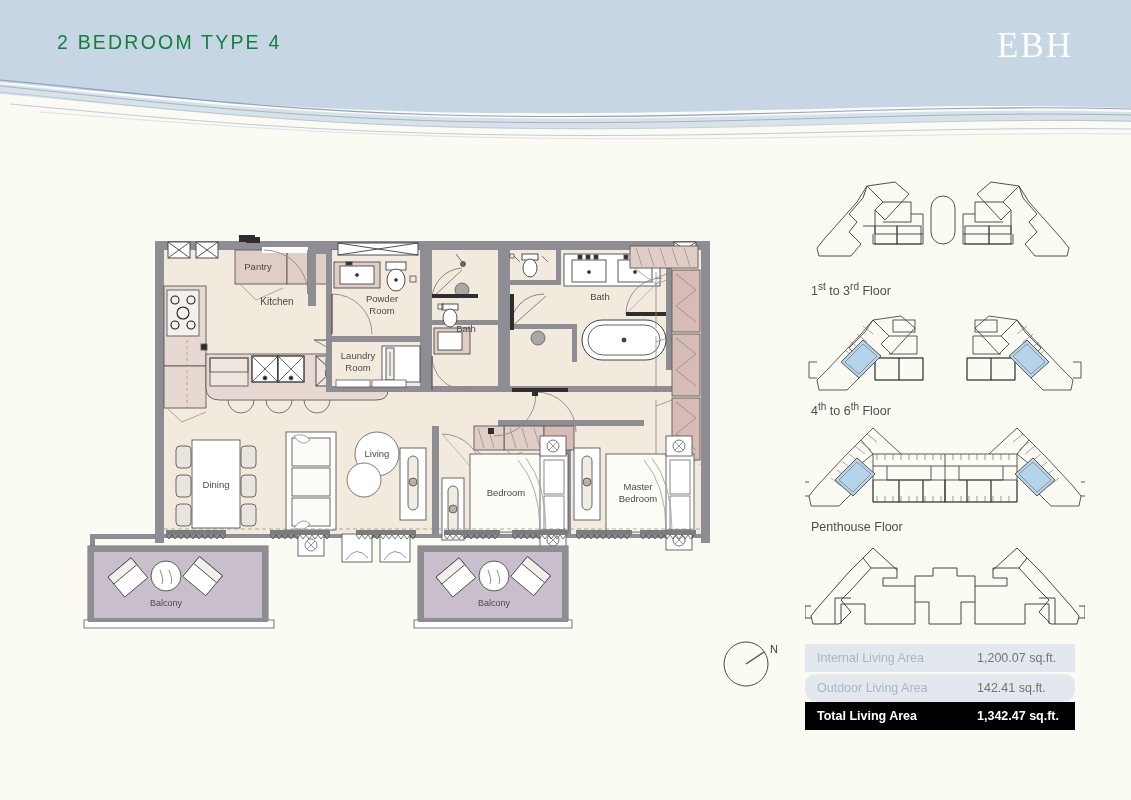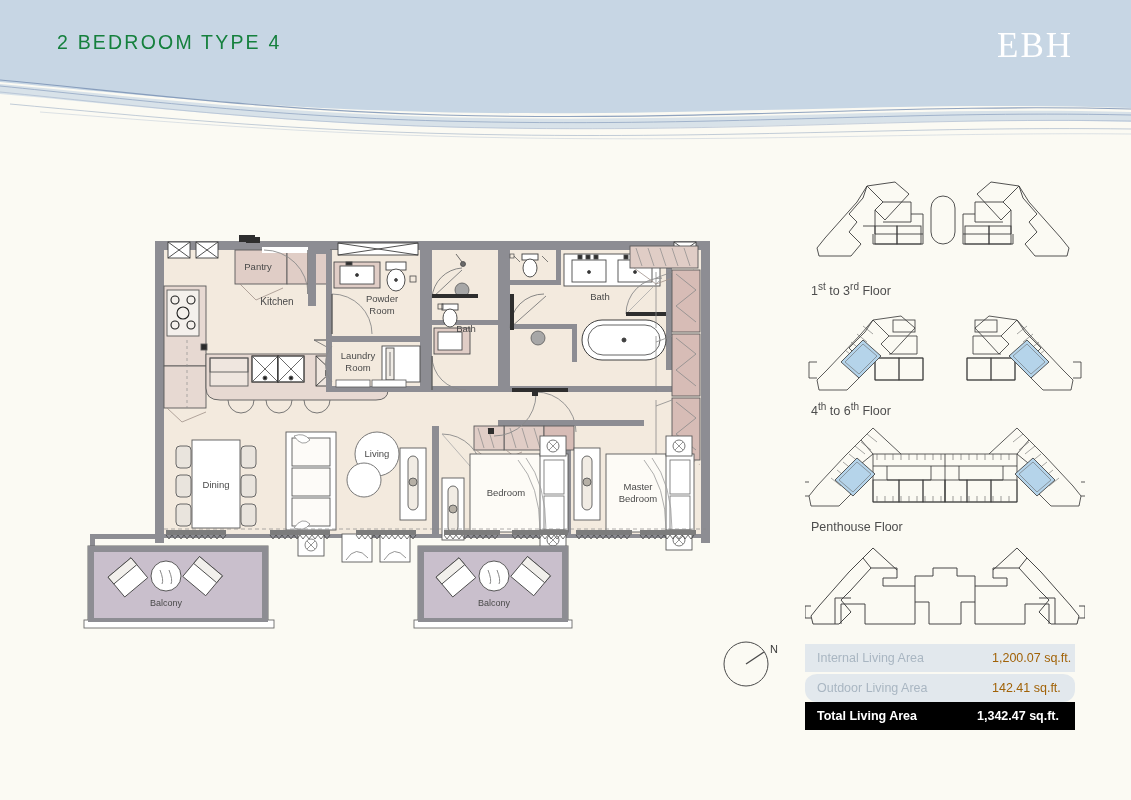--- a/index.html
+++ b/index.html
@@ -44,21 +44,21 @@
   
   #areatable{position:absolute;left:805px;top:644px;width:270px;}
   .arow{
     display:flex;align-items:center;height:28px;
     font-size:12.5px;
   }
   .arow .lbl{flex:0 0 160px;padding-left:12px;}
   .arow .val{flex:1;}
   .arow.r1{background:#e2e8ed;color:#a9b6c2;}
   .arow.r2{background:#e2e8ed;color:#a9b6c2;border-top:2px solid #fbfaf3;border-radius:12px;}
-  .arow.r1 .val,.arow.r2 .val{color:#a16207;margin-left:15px;}
+  .arow.r1 .val,.arow.r2 .val{color:#737373;}
   .arow.r3{background:#000000;color:#ffffff;font-weight:600;}
   .arow.r3 .val{color:#ffffff;}
 </style>
 </head>
 <body>
 
 <div id="page">
 
   <div id="header">
     <svg width="1131" height="140" viewBox="0 0 1131 140">

